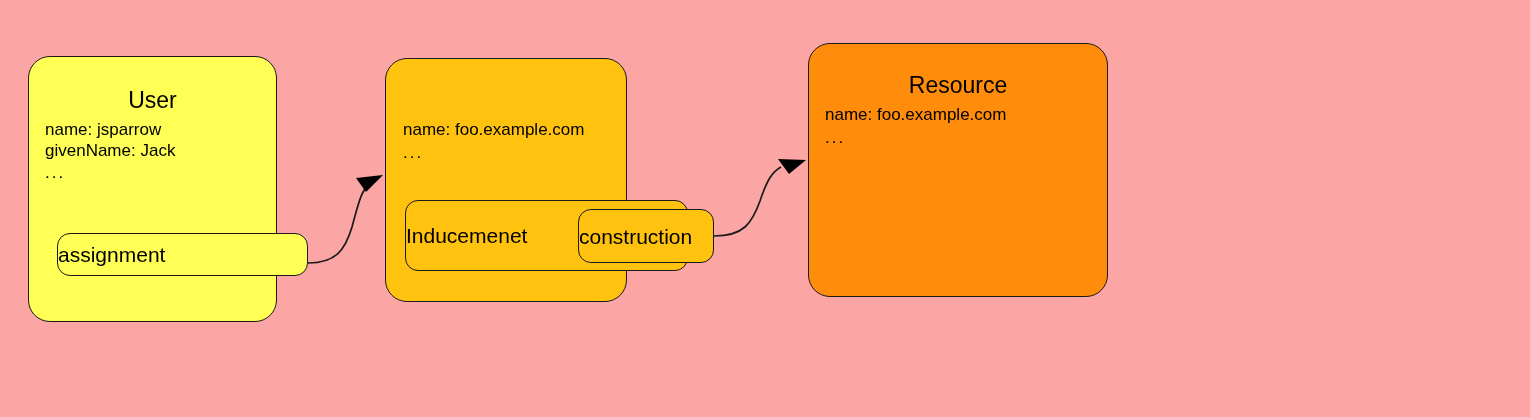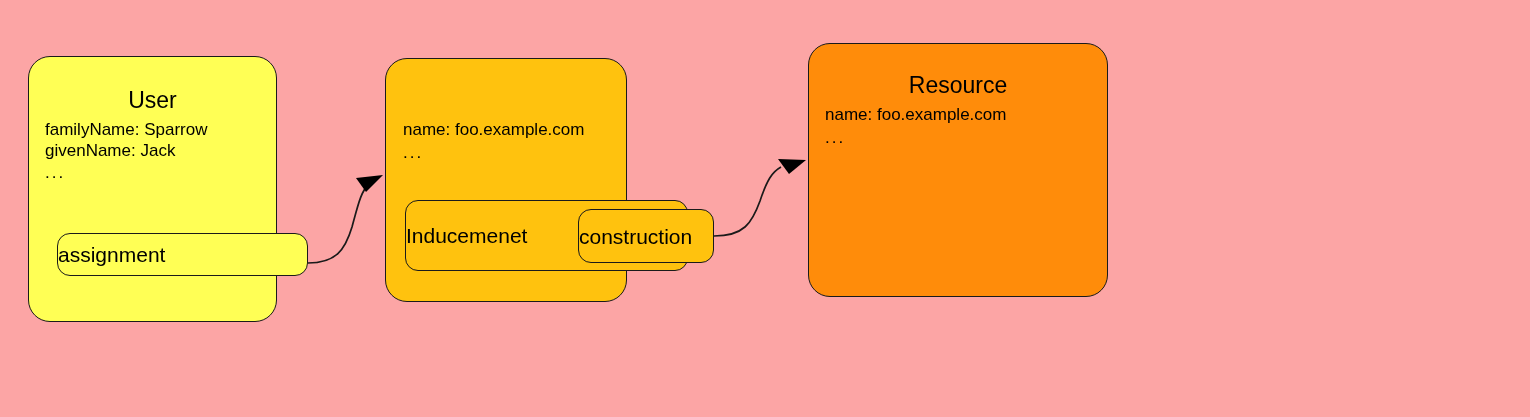--- a/index.html
+++ b/index.html
@@ -83,21 +83,21 @@
   }
 </style>
 </head>
 <body>
 
 <div id="canvas">
 
   <div class="entity" style="left:28px; top:56px; width:249px; height:266px; background:#ffff55;">
     <div class="entity-title" style="top:32px;">User</div>
     <div class="attr-list" style="left:16px; top:63px;">
-      <div class="attr">familyName: Sparrow</div>
+      <div class="attr">name: jsparrow</div>
       <div class="attr">givenName: Jack</div>
       <div class="attr ellipsis" style="margin-top:2px;">...</div>
     </div>
   </div>
 
   <div class="subbox" style="left:57px; top:233px; width:251px; height:43px; background:#ffff55;">
     <span class="subbox-label">assignment</span>
   </div>
 
   <div class="entity" style="left:385px; top:58px; width:242px; height:244px; background:#ffc20e;">

